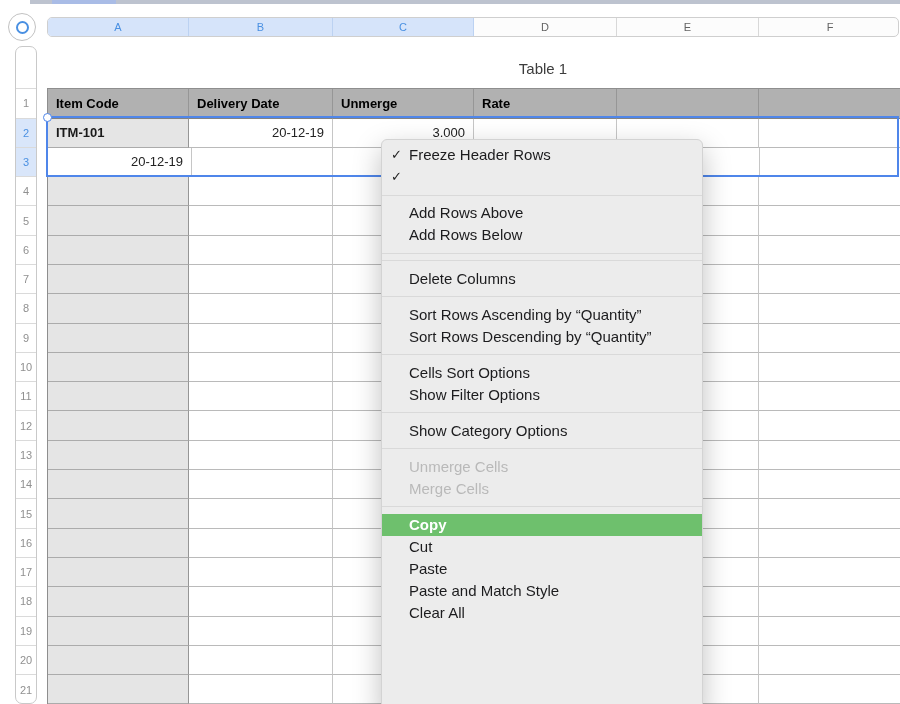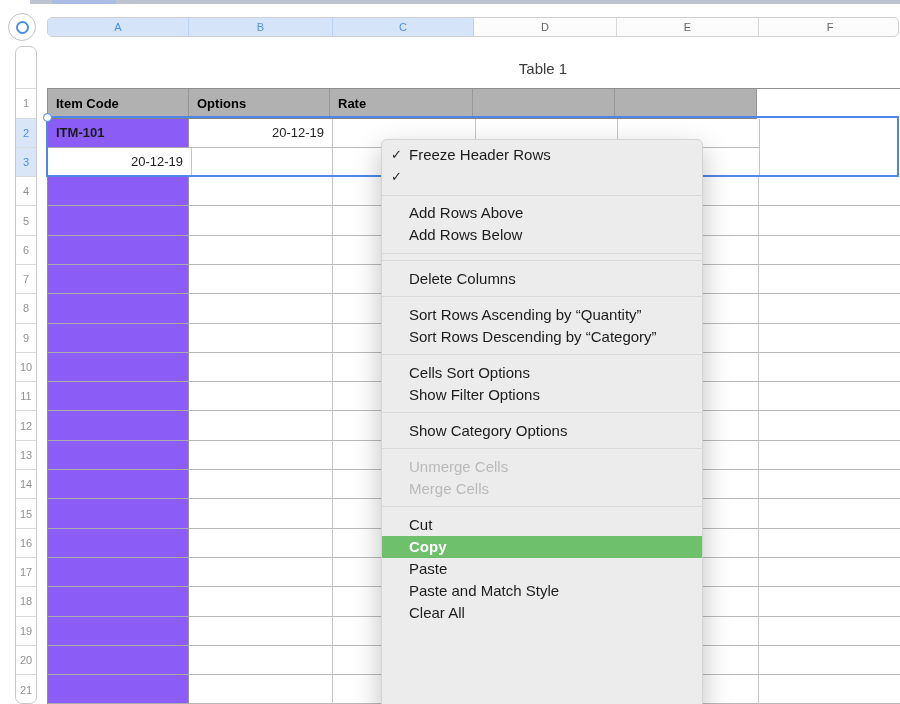--- a/index.html
+++ b/index.html
@@ -39,21 +39,21 @@
 
   
   #grid{position:absolute;left:47px;top:88px;width:853px;height:616px;z-index:10;
     border-top:1px solid #8e8e8e;border-left:1px solid #8e8e8e;box-sizing:content-box;overflow:hidden;}
   .trow{display:flex;}
   .tc{box-sizing:border-box;flex:none;font-size:13px;color:#1a1a1a;padding:0 8px;
     white-space:nowrap;overflow:hidden;display:flex;align-items:center;}
   .tc.right{justify-content:flex-end;}
   .hc{background:#b1b1b1;font-weight:bold;color:#000;
     border-right:1px solid #969696;border-bottom:1px solid #828282;}
-  .ac{background:#8b5cf6;font-weight:bold;
+  .ac{background:#e5e5e5;font-weight:bold;
     border-right:1px solid #969696;border-bottom:1px solid #ababab;}
   .bc{background:#fff;border-right:1px solid #c6c6c6;border-bottom:1px solid #bababa;color:#222;}
 
   
   #selbox{position:absolute;left:46px;top:116px;width:853px;height:61px;z-index:20;
     border:2px solid #4f86ea;box-sizing:border-box;pointer-events:none;}
   #selbox .dot{position:absolute;left:-5px;top:-5px;width:7px;height:7px;background:#fff;
     border:1.5px solid #4f86ea;border-radius:50%;}
 
   
@@ -108,28 +108,30 @@
     <div class="rc" style="height: 29.3px;">19</div>
     <div class="rc" style="height: 29.3px;">20</div>
     <div class="rc" style="height: 29.3px;">21</div>
   </div>
 
 <div id="title">Table 1</div>
 
 <div id="grid">
     <div class="trow" style="height: 29.5px;">
       <div class="tc hc" style="width: 141px;">Item Code</div>
-      <div class="tc hc" style="width: 141px;">Options</div>
+      <div class="tc hc" style="width: 144px;">Delivery Date</div>
+      <div class="tc hc" style="width: 141px;">Unmerge</div>
       <div class="tc hc" style="width: 143px;">Rate</div>
       <div class="tc hc" style="width: 142px;"></div>
       <div class="tc hc" style="width: 142px;"></div>
     </div>
     <div class="trow" style="height: 29.3px;">
       <div class="tc ac" style="width: 141px;">ITM-101</div>
       <div class="tc bc right" style="width: 144px;">20-12-19</div>
+      <div class="tc bc right" style="width: 141px;">3.000</div>
       <div class="tc bc right" style="width: 143px;"></div>
       <div class="tc bc right" style="width: 142px;"></div>
       <div class="tc bc right" style="width: 142px;"></div>
     </div>
     <div class="trow" style="height: 29.3px;">
       <div class="tc bc right" style="width: 144px;">20-12-19</div>
       <div class="tc bc right" style="width: 141px;"></div>
       <div class="tc bc right" style="width: 143px;"></div>
       <div class="tc bc right" style="width: 142px;"></div>
       <div class="tc bc right" style="width: 142px;"></div>
@@ -288,28 +290,28 @@
     <div class="mi"><span class="chk">✓</span><span>Freeze Header Rows</span></div>
     <div class="mi"><span class="chk">✓</span></div>
     <div class="msep"></div>
     <div class="mi"><span>Add Rows Above</span></div>
     <div class="mi"><span>Add Rows Below</span></div>
     <div class="msep"></div>
     <div class="msep"></div>
     <div class="mi"><span>Delete Columns</span></div>
     <div class="msep"></div>
     <div class="mi"><span>Sort Rows Ascending by “Quantity”</span></div>
-    <div class="mi"><span>Sort Rows Descending by “Category”</span></div>
+    <div class="mi"><span>Sort Rows Descending by “Quantity”</span></div>
     <div class="msep"></div>
     <div class="mi"><span>Cells Sort Options</span></div>
     <div class="mi"><span>Show Filter Options</span></div>
     <div class="msep"></div>
     <div class="mi"><span>Show Category Options</span></div>
     <div class="msep"></div>
     <div class="mi dis"><span>Unmerge Cells</span></div>
     <div class="mi dis"><span>Merge Cells</span></div>
     <div class="msep"></div>
+    <div class="mi hl" style="background: rgb(110, 192, 109);"><span>Copy</span></div>
     <div class="mi"><span>Cut</span></div>
-    <div class="mi hl" style="background: rgb(110, 192, 109);"><span>Copy</span></div>
     <div class="mi"><span>Paste</span></div>
     <div class="mi"><span>Paste and Match Style</span></div>
     <div class="mi"><span>Clear All</span></div>
   </div>
 
 </body></html>

